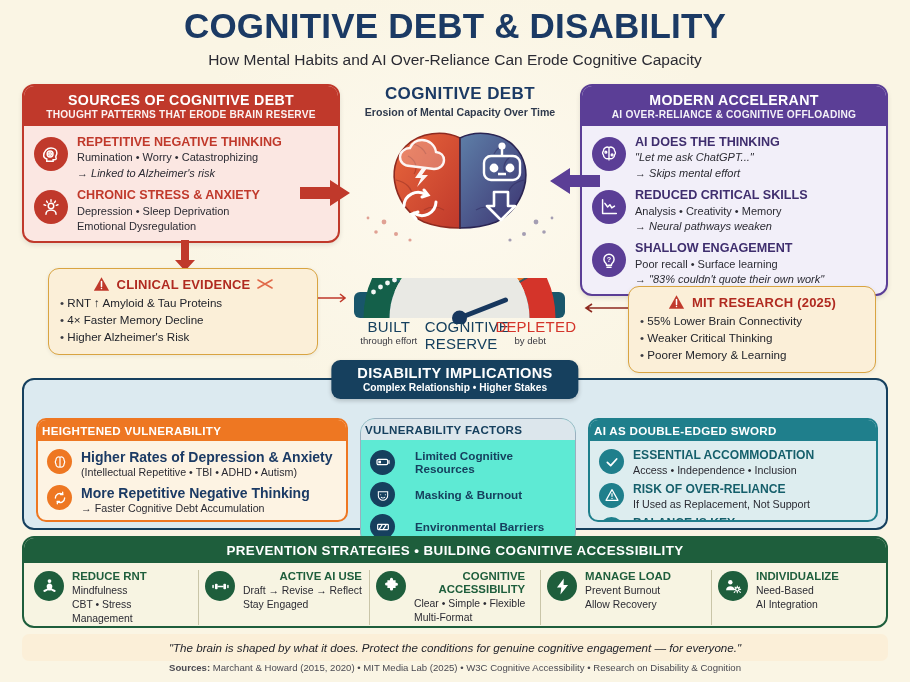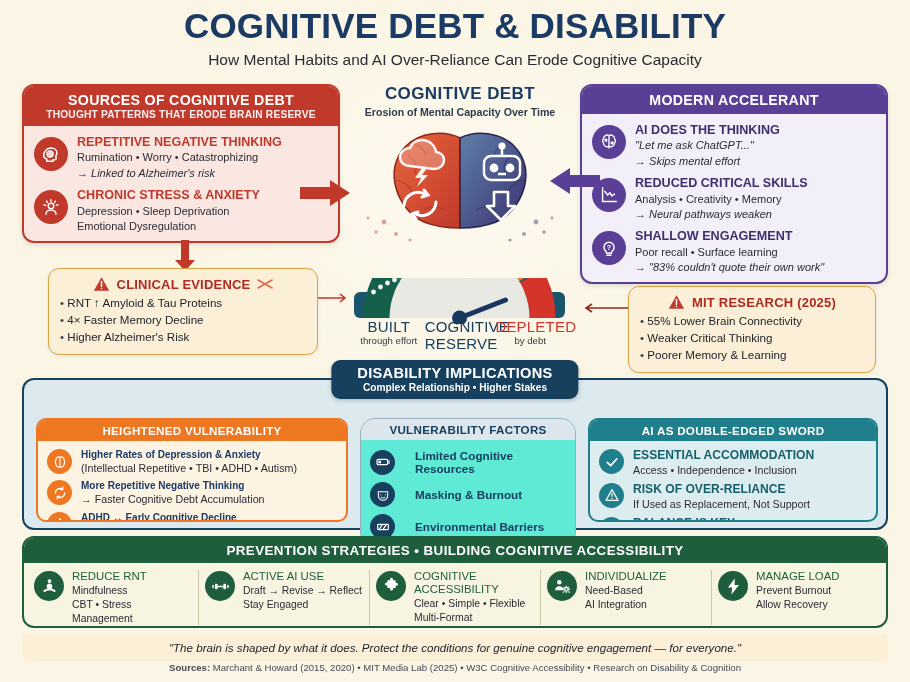--- a/index.html
+++ b/index.html
@@ -94,52 +94,52 @@
   
   #disability { position:absolute; left:22px; top:378px; width:866px; height:152px;
                 background:#DCEAF0; border:2px solid #16405E; border-radius:12px; }
   #dis-banner { position:absolute; left:50%; transform:translateX(-50%); top:-20px;
                 background:#16405E; color:#fff; border-radius:9px; padding:5px 26px 6px;
                 text-align:center; box-shadow:0 2px 4px rgba(0,0,0,.18); }
   #dis-banner .d1 { font-size:14.6px; font-weight:800; letter-spacing:.3px; }
   #dis-banner .d2 { font-size:10.2px; font-weight:600; margin-top:1px; }
 
   .subpanel { position:absolute; top:38px; border-radius:10px; overflow:hidden; }
-  .sub-hd { text-align:center; font-size:11.6px; font-weight:800; letter-spacing:.3px;
+  .sub-hd { text-align:left; font-size:11.6px; font-weight:800; letter-spacing:.3px;
             color:#fff; padding:4px 4px 4px; }
   .sub-bd { padding:8px 9px 7px; }
   #vuln { left:12px; width:312px; height:104px; border:2px solid #EE7722; background:#FDF3E3; }
   #vuln .sub-hd { background:#EE7722; }
   #factors { left:336px; width:216px; height:130px; border:1.6px solid #9AAFBE;
              background:#5eead4; border-radius:15px;}
   #factors .sub-hd { background:#DCE6EC; color:#16405E; }
   #sword { left:564px; width:290px; height:104px; border:2px solid #1F7F8C; background:#DDEDEF; }
   #sword .sub-hd { background:#1F7F8C; }
 
   .ic.org { background:#EE7722; }
   .ic.navy { background:#16405E; }
   .ic.teal { background:#1F7F8C; }
   .ic.sm { width:25px; height:25px; margin-top:0px; }
-  .rw-t.org { color:#1B3A64; font-size:10px; }
+  .rw-t.org { color:#1B3A64; font-size:14px; }
   .rw-t.teal { color:#155F6B; font-size:12.1px; }
   .rw-s.sm { font-size:10.7px; }
   .frow { display:flex; align-items:center; gap:20px; margin-bottom:7px; }
   .frow:last-child { margin-bottom:0; }
   .frow .flbl { font-size:11.7px; font-weight:700; color:#16405E; }
 
   
   #prevention { position:absolute; left:22px; top:536px; width:866px; height:92px;
                 border:2px solid #1E5E3C; border-radius:12px; background:#F7F4E2; overflow:hidden;}
   #prev-hd { background:#1E5E3C; color:#fff; text-align:center; font-size:13.4px;
              font-weight:800; letter-spacing:.4px; padding:5px 0 5px; }
   #prev-bd { display:flex; padding:7px 4px 5px; }
   .pcell { flex:1; display:flex; gap:8px; align-items:flex-start; padding:0 6px;
            border-right:1px solid #C9C5A8; }
   .pcell:last-child { border-right:none; }
-  .pc-t { font-size:11.4px; font-weight:400; color:#1E5E3C; line-height:1.15; }
+  .pc-t { font-size:11.4px; font-weight:700; color:#1E5E3C; line-height:1.15;text-align:right; }
   .pc-s { font-size:10.4px; color:#2B2B33; line-height:1.32; margin-top:1px; }
   .ic.grn { background:#1E5E3C; width:30px; height:30px; margin-top:1px; }
 
   
   #quote { position:absolute; left:22px; top:634px; width:866px;
            background:#FBEFD8; border-radius:7px; text-align:center;
            font-size:11.6px; font-style:italic; color:#22242B; padding:7px 10px 7px; }
   #sources-line { position:absolute; left:0; right:0; top:662px; text-align:center;
                   font-size:9.6px; color:#4A4A52; }
   #sources-line b { font-weight:700; }
@@ -190,20 +190,21 @@
           <div class="rw-s">Emotional Dysregulation</div>
         </div>
       </div>
 
     </div>
   </div>
 
   <div class="panel" id="accelerant">
     <div class="panel-hd">
       <div class="t1">MODERN ACCELERANT</div>
+      <div class="t2">AI OVER-RELIANCE &amp; COGNITIVE OFFLOADING</div>
     </div>
     <div class="panel-bd">
 
       <div class="row">
         <div class="ic pur">
           <svg width="22" height="22" viewBox="0 0 24 24" fill="none" stroke="#fff" stroke-width="1.5">
             <path d="M12 5v14M12 5c-2.6-1.6-6 .4-6 3.2 0 .8-1 1.4-1 2.6s1 1.8 1 2.6c0 2.8 3.4 4.8 6 3.2"></path>
             <path d="M12 5c2.6-1.6 6 .4 6 3.2 0 .8 1 1.4 1 2.6s-1 1.8-1 2.6c0 2.8-3.4 4.8-6 3.2"></path>
             <circle cx="8.6" cy="10" r="1"></circle>
               <circle cx="15.4" cy="13" r="1"></circle>
@@ -596,46 +597,46 @@
           <div class="pc-t" style="white-space:pre-line">COGNITIVE
 ACCESSIBILITY</div>
           <div class="pc-s" style="white-space:pre-line">Clear • Simple • Flexible
 Multi-Format</div>
         </div>
       </div>
 
       <div class="pcell">
         <div class="ic grn">
           <svg width="19" height="19" viewBox="0 0 24 24" fill="#fff">
+              <path d="M13.6 2L5 13.4h5.4L9.4 22 19 10.2h-5.6z"></path>
+            </svg>
+        </div>
+        <div>
+          <div class="pc-t">MANAGE LOAD</div>
+          <div class="pc-s" style="white-space:pre-line">Prevent Burnout
+Allow Recovery</div>
+        </div>
+      </div>
+
+      <div class="pcell">
+        <div class="ic grn">
+          <svg width="19" height="19" viewBox="0 0 24 24" fill="#fff">
             <circle cx="8" cy="6.6" r="2.8"></circle>
             <path d="M2.6 16.6c0-3 2.4-5 5.4-5s5.4 2 5.4 5z"></path>
             <circle cx="16.8" cy="15.6" r="2.2" fill="none" stroke="#fff" stroke-width="1.6"></circle>
             <path d="M16.8 11.4v1.4M16.8 18.4v1.4M12.6 15.6h1.4M19.6 15.6H21M13.9 12.7l1 1M19.7 18.5l1 1M19.7 12.7l-1 1M13.9 18.5l-1 1" stroke="#fff" stroke-width="1.4" stroke-linecap="round"></path>
           </svg>
         </div>
         <div>
           <div class="pc-t">INDIVIDUALIZE</div>
           <div class="pc-s" style="white-space:pre-line">Need-Based
 AI Integration</div>
         </div>
       </div>
 
-      <div class="pcell">
-        <div class="ic grn">
-          <svg width="19" height="19" viewBox="0 0 24 24" fill="#fff">
-              <path d="M13.6 2L5 13.4h5.4L9.4 22 19 10.2h-5.6z"></path>
-            </svg>
-        </div>
-        <div>
-          <div class="pc-t">MANAGE LOAD</div>
-          <div class="pc-s" style="white-space:pre-line">Prevent Burnout
-Allow Recovery</div>
-        </div>
-      </div>
-
     </div>
   </div>
 
   <div id="quote">"The brain is shaped by what it does. Protect the conditions for genuine cognitive engagement — for everyone."</div>
   <div id="sources-line">
     <b>Sources:</b>
     <span>Marchant &amp; Howard (2015, 2020) • MIT Media Lab (2025) • W3C Cognitive Accessibility • Research on Disability &amp; Cognition</span>
   </div>
 
 </div>

